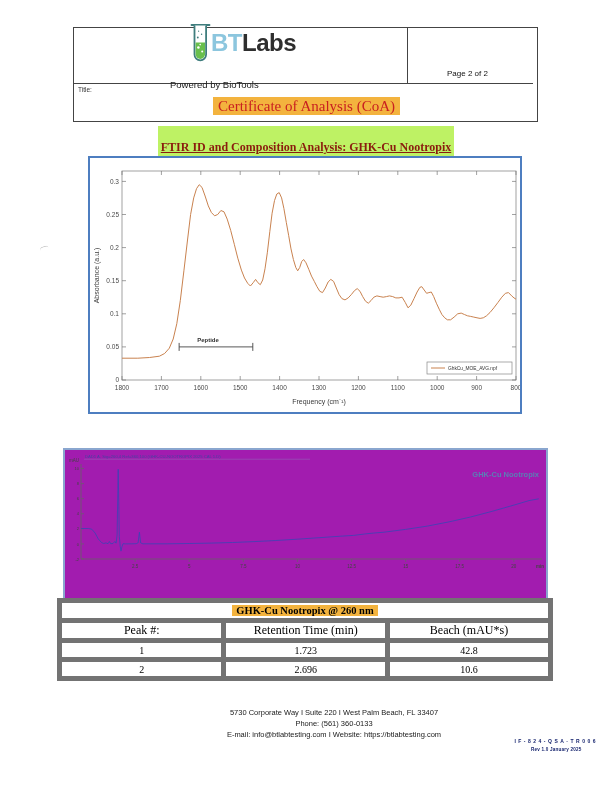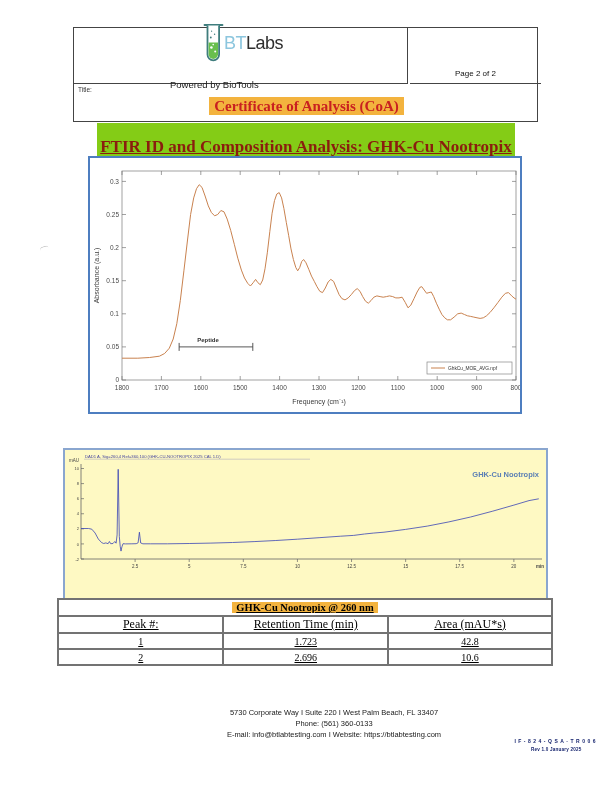--- a/index.html
+++ b/index.html
@@ -7,58 +7,58 @@
         font-family:"Liberation Serif",serif;}
 
   
   .header-box{position:absolute;left:73px;top:27px;width:465px;height:95px;
               border:1px solid #444;box-sizing:border-box;font-family:"Liberation Sans",sans-serif;}
   .logo-cell{position:absolute;left:0;top:0;width:334px;height:56px;
              border-right:1px solid #444;border-bottom:1px solid #444;box-sizing:border-box;
              display:flex;flex-direction:column;align-items:center;justify-content:center;}
   .logo-row{display:flex;align-items:center;}
   .logo-row svg{display:block;}
-  .logo-text{font-size:18px;font-weight:normal;letter-spacing:-0.5px;margin-left:-4px;line-height:1;}
+  .logo-text{font-size:24px;font-weight:bold;letter-spacing:-0.5px;margin-left:-4px;line-height:1;}
   .logo-bt{color:#8cc6de;}
   .logo-labs{color:#2e2e2e;}
   .tagline{font-size:9.5px;color:#222;margin-top:15px;align-self:flex-start;margin-left:96px;}
   .report-cell{position:absolute;left:334px;top:0;width:131px;height:36px;
                border-bottom:1px solid #444;box-sizing:border-box;padding:3px 4px;}
   .report-label{font-size:7px;font-weight:bold;color:#111;}
   .report-number{font-size:7.3px;color:#111;margin-top:3px;}
-  .page-cell{position:absolute;left:336px;top:36px;width:131px;height:20px;
+  .page-cell{position:absolute;left:328px;top:36px;width:131px;height:20px;
              border-bottom:1px solid #444;box-sizing:border-box;
              display:flex;align-items:center;justify-content:center;font-size:8px;color:#111;}
   .title-row{position:absolute;left:0;top:56px;width:465px;height:39px;box-sizing:border-box;}
   .title-label{position:absolute;left:4px;top:2px;font-size:6.5px;color:#333;}
   .doc-title-wrap{position:absolute;left:0;top:13px;width:100%;text-align:center;}
   .hl{background:#f3b33e;padding:1px 5px;}
-  .doc-title{font-family:"Liberation Serif",serif;font-size:15px;font-weight:bold;color:#c92020;}
+  .doc-title{font-family:"Liberation Serif",serif;font-size:15px;font-weight:normal;color:#c92020;}
 
   
   .section-title-wrap{position:absolute;width:100%;text-align:center;}
-  .section-title{font-family:"Liberation Serif",serif;font-size:17px;font-weight:bold;
-                 color:#8a1d0e;text-decoration:underline;background:#84cc16;padding:14px 3px;}
+  .section-title{font-family:"Liberation Serif",serif;font-size:12px;font-weight:bold;
+                 color:#8a1d0e;text-decoration:underline;background:#bef264;padding:14px 3px;}
   #ftir-title-wrap{top:137px;}
   #hplc-title-wrap{top:429px;}
 
   
   .ftir-fig{position:absolute;left:88px;top:156px;width:434px;height:258px;
             border:2px solid #4d7ec0;box-sizing:border-box;background:#fff;}
   .hplc-fig{position:absolute;left:63px;top:448px;width:485px;height:160px;
-            border:2px solid #8aa6cf;box-sizing:border-box;background:#fef9c3;}
+            border:2px solid #8aa6cf;box-sizing:border-box;background:#a21caf;}
   .chart-svg{display:block;}
   .stray-mark{position:absolute;left:40px;top:246px;width:9px;height:5px;
               border-top:1px solid #9a9a9a;border-radius:50%;opacity:.55;transform:rotate(-18deg);}
 
   
   .coa-table{position:absolute;left:57px;top:598px;width:496px;border-collapse:collapse;
              font-family:"Liberation Serif",serif;}
-  .coa-table td{border:2px solid #737373;text-align:center;font-size:10px;color:#000;
-                height:14px;padding:0 2px;text-decoration:underline;}
+  .coa-table td{border:5px solid #737373;text-align:center;font-size:10px;color:#000;
+                height:14px;padding:0 2px;}
   .coa-table .t-title{background:#fff;font-weight:bold;height:15px;}
   .coa-table .t-title span{background:#f3b33e;padding:0 4px;font-size:10.5px;}
   .coa-table .t-head{font-size:12px;}
 
   
   .footer{position:absolute;left:0;top:707px;width:100%;text-align:center;
           font-family:"Liberation Sans",sans-serif;font-size:7.5px;color:#1a1a1a;line-height:11px;margin-left:28px;}
   .doc-code{position:absolute;right:14px;top:738px;text-align:center;color:#16246e;
             font-family:"Liberation Sans",sans-serif;}
   .doc-code .code-line{font-size:5px;font-weight:bold;letter-spacing:2.5px;}
@@ -212,21 +212,21 @@
   </div>
 
   <table class="coa-table">
     <tbody>
       <tr>
         <td colspan="3" class="t-title"><span>GHK-Cu Nootropix @ 260 nm</span></td>
       </tr>
       <tr>
         <td class="t-head" style="width:33.5%">Peak #:</td>
         <td class="t-head" style="width:33.3%">Retention Time (min)</td>
-        <td class="t-head">Area (mAU*s)</td>
+        <td class="t-head">Beach (mAU*s)</td>
       </tr>
       <tr>
         <td>1</td>
         <td>1.723</td>
         <td>42.8</td>
       </tr>
       <tr>
         <td>2</td>
         <td>2.696</td>
         <td>10.6</td>

